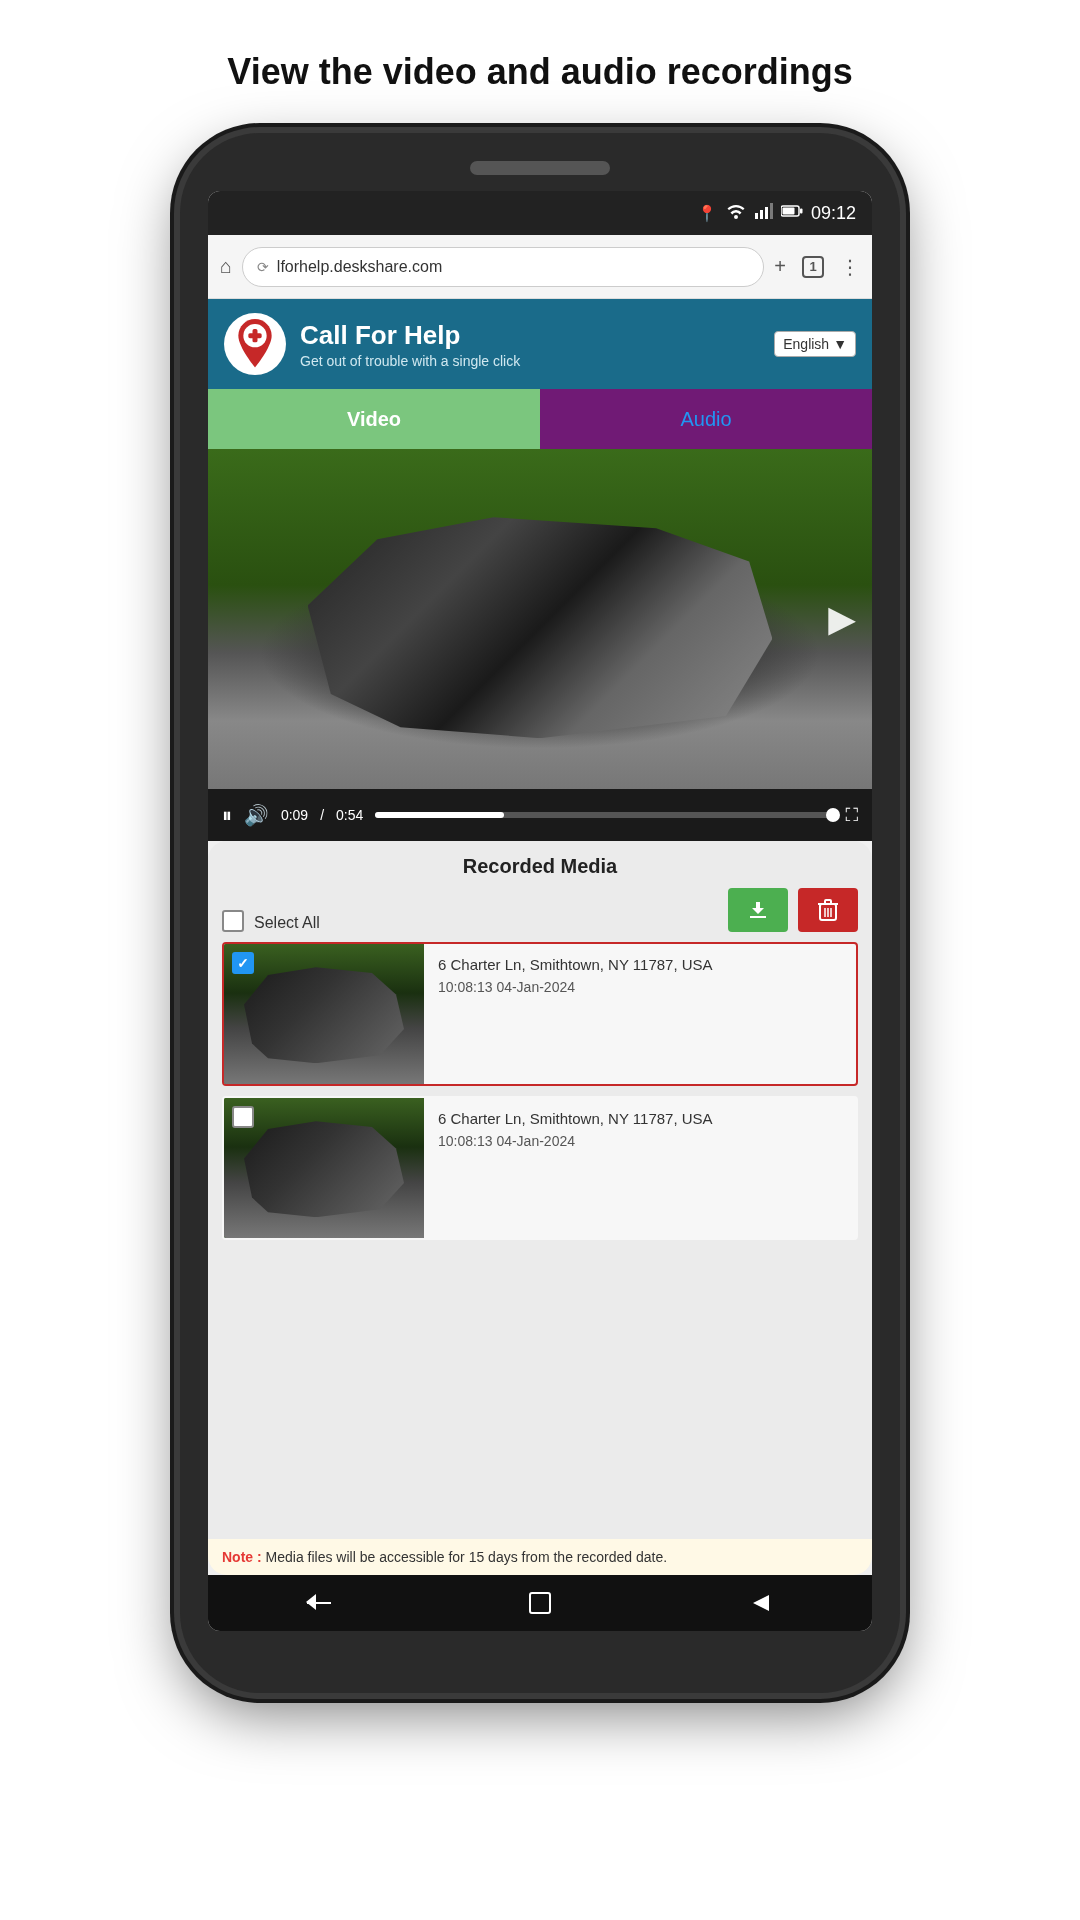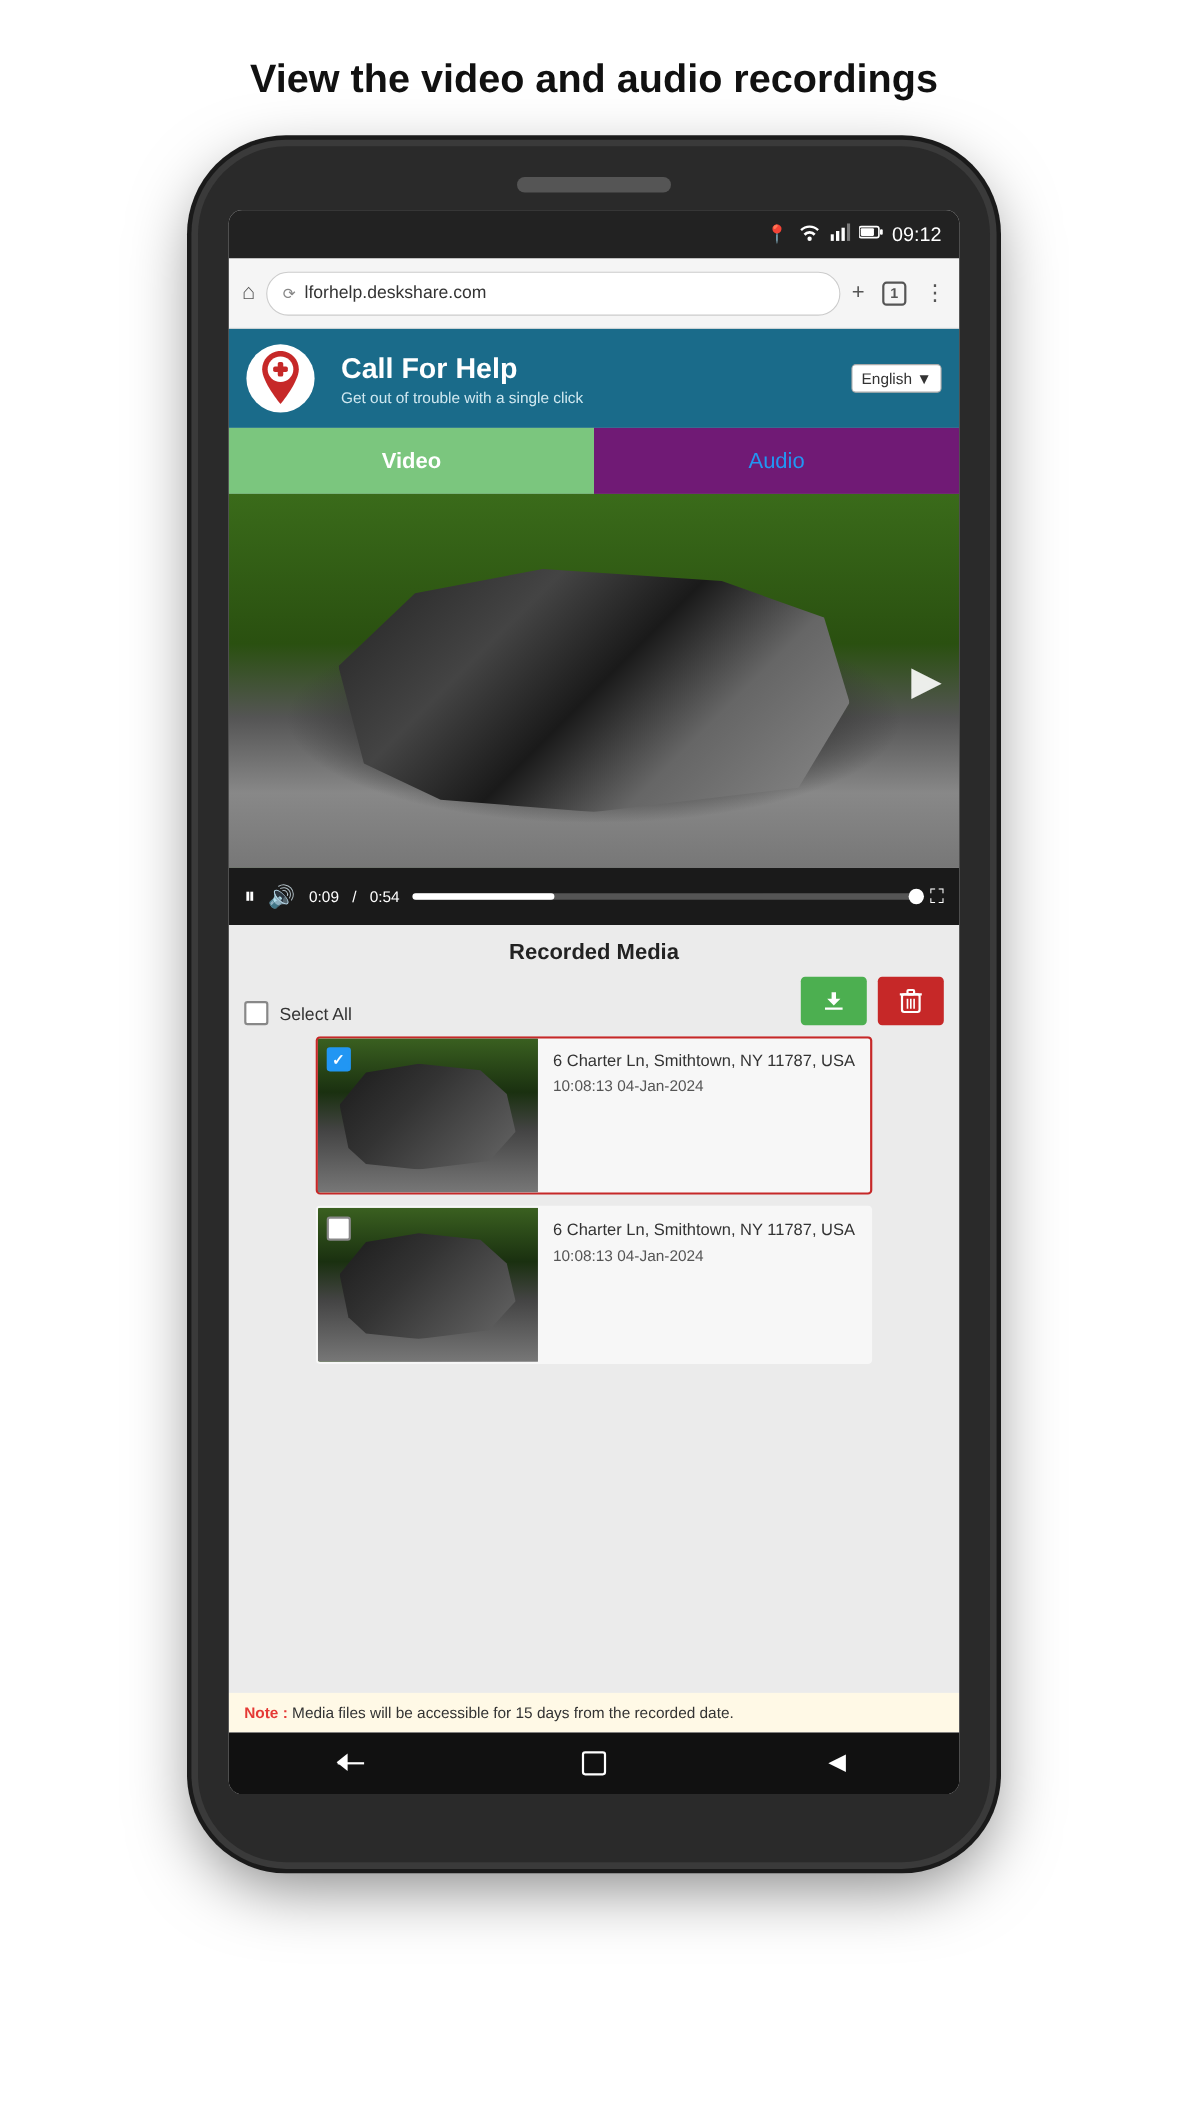--- a/index.html
+++ b/index.html
@@ -136,21 +136,21 @@
       font-weight: bold;
       color: #555;
     }
 
     
     .app-header {
       background: #1a6b8a;
       padding: 14px 16px;
       display: flex;
       align-items: center;
-      gap: 24px;
+      gap: 14px;
       flex-shrink: 0;
     }
     .app-logo {
       width: 62px;
       height: 62px;
       background: white;
       border-radius: 50%;
       display: flex;
       align-items: center;
       justify-content: center;
@@ -301,20 +301,21 @@
       font-size: 18px;
     }
 
     
     .recorded-media-section {
       background: #ebebeb;
       flex: 1;
       display: flex;
       flex-direction: column;
       overflow: hidden;
+      border-radius: 19px;
     }
     .recorded-media-title {
       text-align: center;
       font-size: 20px;
       font-weight: bold;
       color: #222;
       padding: 14px 0 10px;
       background: #ebebeb;
     }
     .media-toolbar {
@@ -364,21 +365,20 @@
     }
 
     
     .media-list {
       flex: 1;
       overflow-y: auto;
       padding: 0 14px;
       display: flex;
       flex-direction: column;
       gap: 10px;
-      align-items: center;
     }
     .media-item {
       background: #f7f7f7;
       border: 2px solid transparent;
       border-radius: 4px;
       display: flex;
       align-items: stretch;
       overflow: hidden;
       position: relative;
     }

